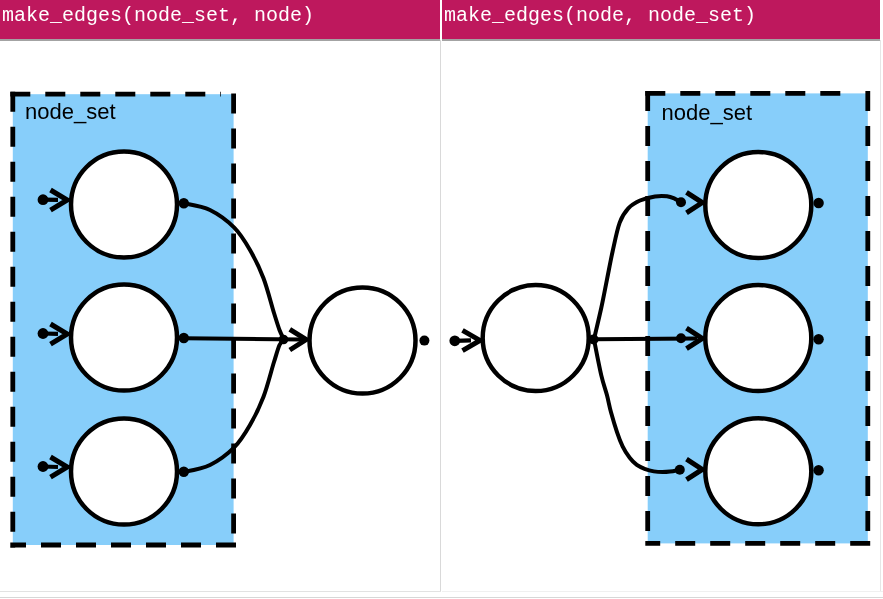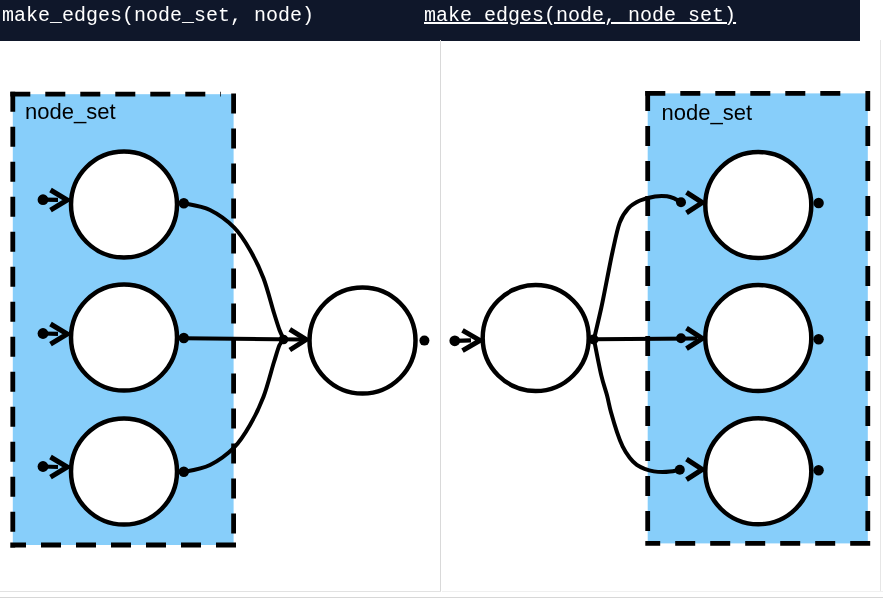--- a/index.html
+++ b/index.html
@@ -1,24 +1,24 @@
 <!DOCTYPE html>
 <html><head>
 <meta charset="utf-8">
 <style>
   html,body{margin:0;padding:0;background:#ffffff;width:883px;height:599px;overflow:hidden;}
-  .hdr{position:absolute;top:0;height:32px;background:#0f172a;border-bottom:2px solid #0f172a;
+  .hdr{position:absolute;top:0;height:32px;background:#be185d;border-bottom:2px solid #a3a3a3;
        color:#ffffff;font-family:"Liberation Mono",monospace;font-size:20px;line-height:17px;
        padding-top:7px;padding-left:2px;box-sizing:content-box;white-space:pre;}
   .line{position:absolute;}
 </style>
 </head>
 <body>
 <div class="hdr" style="left:0;width:438px;">make_edges(node_set, node)</div>
-<div class="hdr" style="left:422px;width:436px;text-decoration:underline;">make_edges(node, node_set)</div>
+<div class="hdr" style="left:442px;width:436px;">make_edges(node, node_set)</div>
 <div class="line" style="left:440px;top:40px;width:1px;height:552px;background:#d9d9d9;"></div>
 <div class="line" style="left:880px;top:40px;width:1px;height:552px;background:#e6e6e6;"></div>
 <div class="line" style="left:0;top:591px;width:441px;height:1px;background:#e2e2e2;"></div>
 <div class="line" style="left:442px;top:591px;width:441px;height:1px;background:#f0f0f0;"></div>
 <div class="line" style="left:0;top:597px;width:883px;height:1px;background:#d7d7d7;"></div>
 <svg width="883" height="599" viewBox="0 0 883 599" style="position:absolute;left:0;top:0">
   <defs>
       <filter id="soft" x="-5%" y="-5%" width="110%" height="110%">
         <feGaussianBlur stdDeviation="0.38"></feGaussianBlur>
       </filter>

